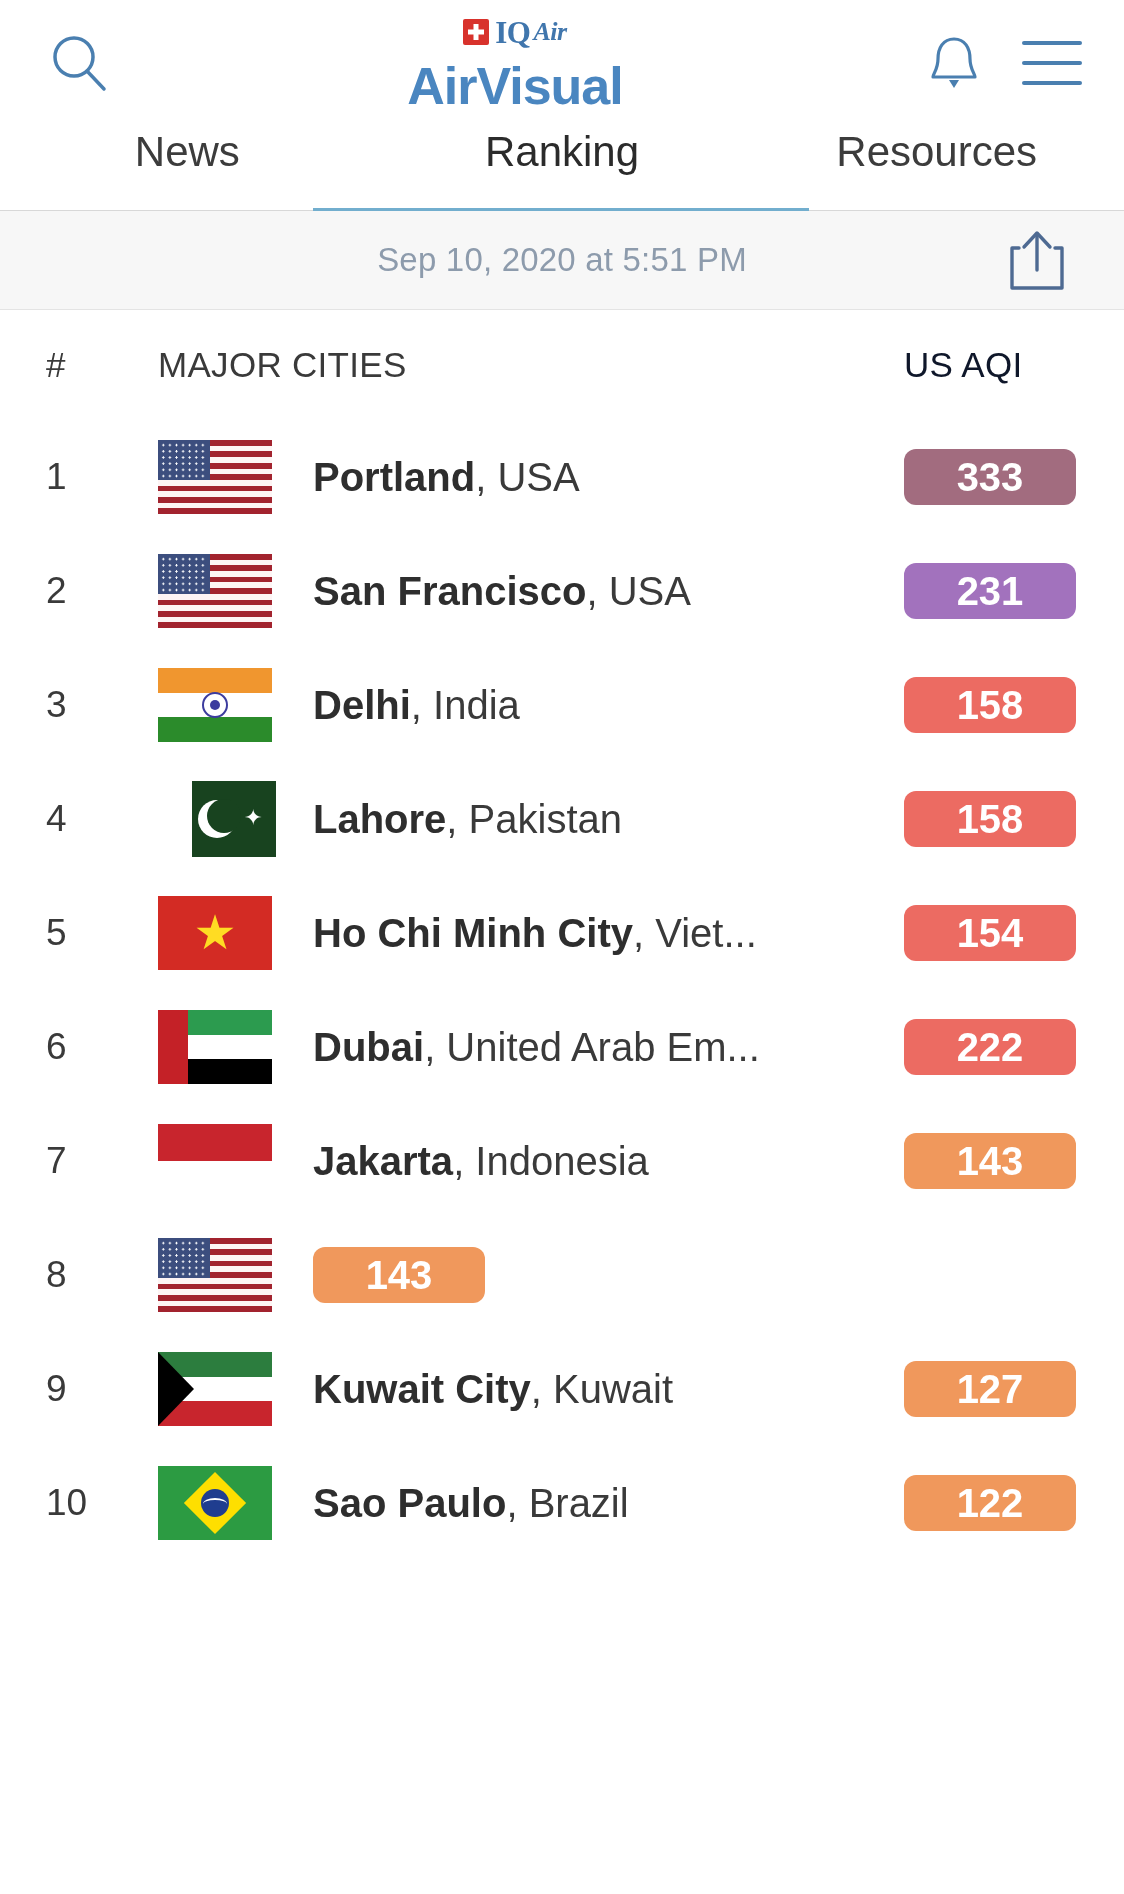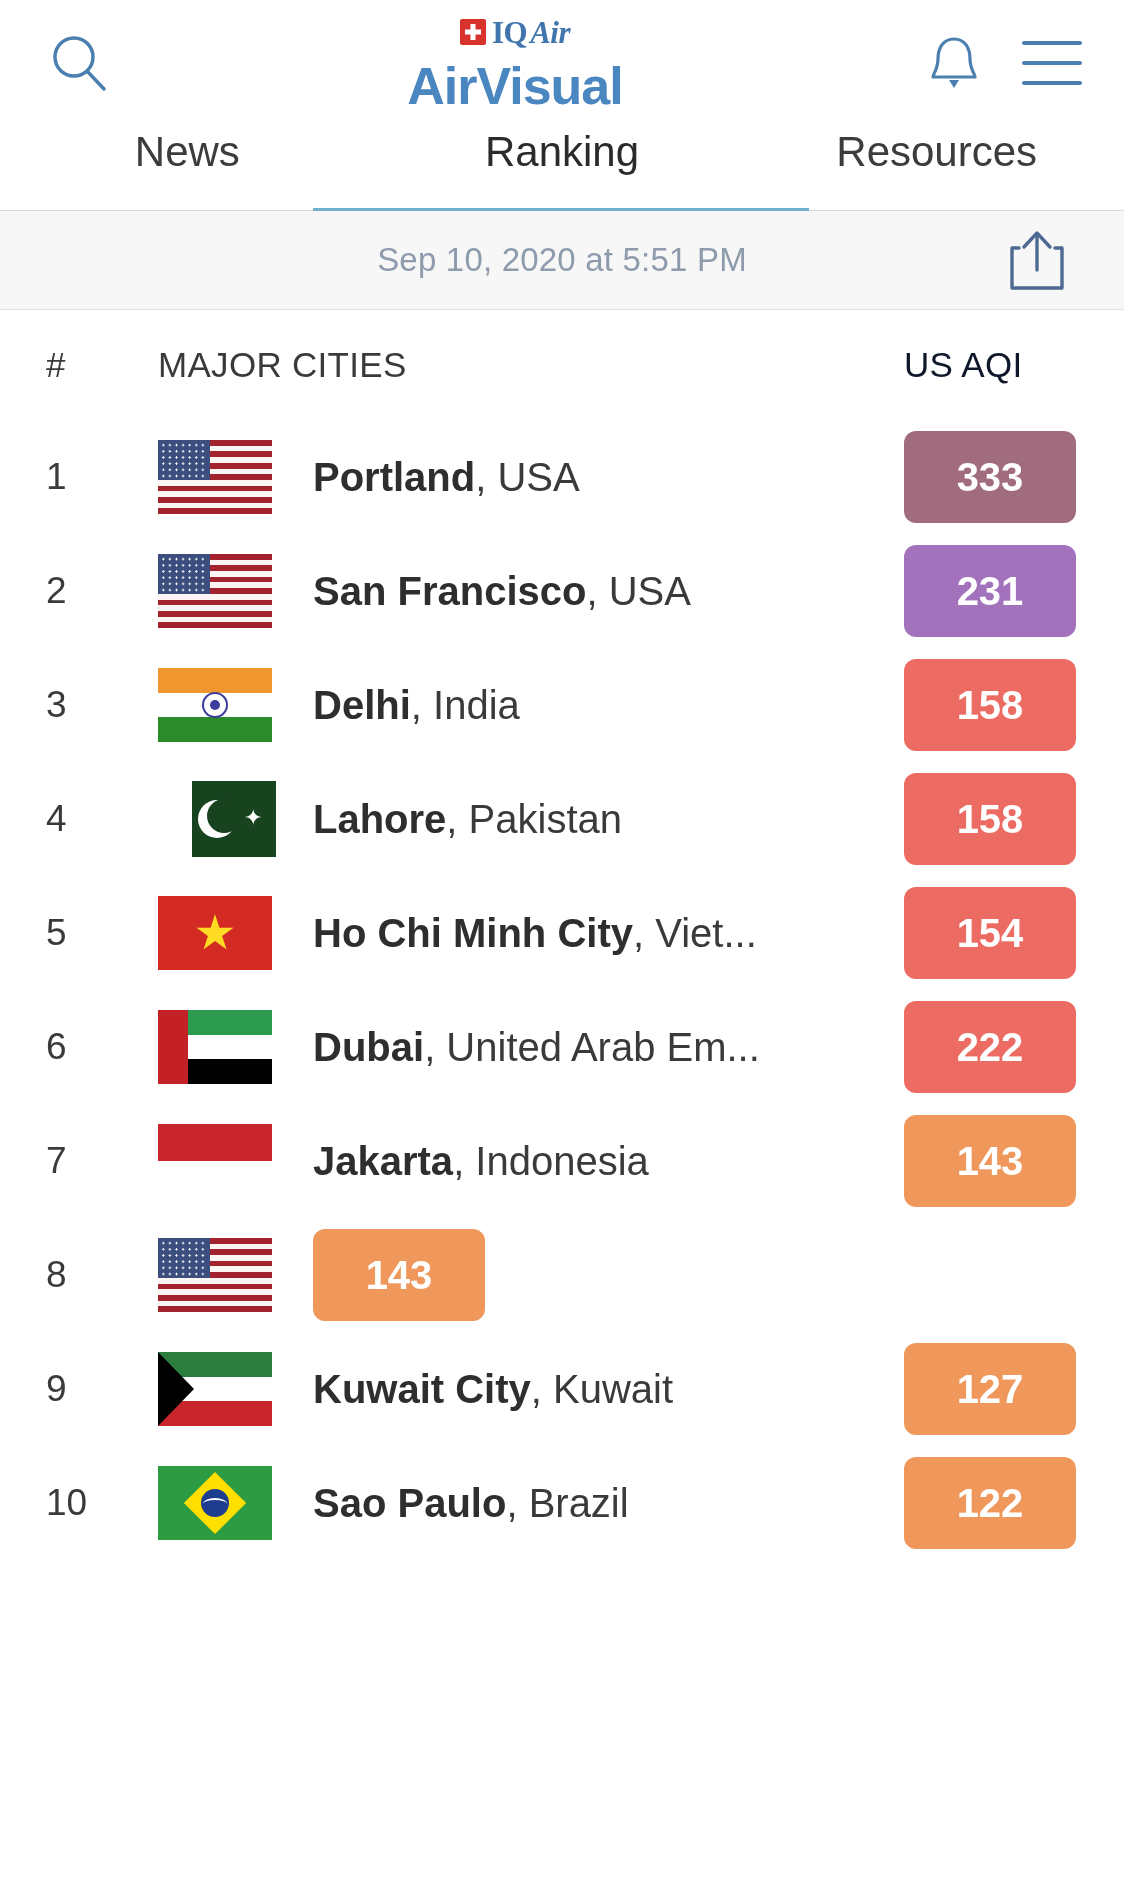--- a/index.html
+++ b/index.html
@@ -46,21 +46,21 @@
     content:"";position:absolute;background:#fff;
   }
   .swiss:before{left:50%;top:5px;width:5px;height:16px;transform:translateX(-50%);}
   .swiss:after{top:50%;left:5px;height:5px;width:16px;transform:translateY(-50%);}
   .iq{
     font-family:"Liberation Serif","DejaVu Serif",serif;
     font-size:31px;font-weight:700;color:#4076ad;letter-spacing:-0.5px;
   }
   .air-it{
     font-family:"Liberation Serif","DejaVu Serif",serif;
-    font-size:31px;font-weight:700;font-style:italic;color:#4076ad;letter-spacing:-0.5px;
+    font-size:26px;font-weight:700;font-style:italic;color:#4076ad;letter-spacing:-0.5px;
     margin-left:-3px;
   }
   .logo-airvisual{
     font-family:"Liberation Sans","DejaVu Sans",sans-serif;
     font-size:52px;
     font-weight:700;
     color:#4a86c0;
     letter-spacing:-1px;
     line-height:1.05;
     margin-top:11px;
@@ -166,21 +166,21 @@
     color:#2e2e2e;
     white-space:nowrap;
     overflow:hidden;
     padding-right:12px;
   }
   .c-city .name{font-weight:700;}
   .c-city .country{font-weight:400;color:#3a3a3a;}
   .c-aqi{width:172px;display:flex;justify-content:flex-end;flex:0 0 auto;}
   .badge{
     min-width:172px;
-    height:92px;
+    height:56px;
     border-radius:12px;
     display:flex;align-items:center;justify-content:center;
     color:#fff;
     font-size:40px;
     font-weight:600;
     box-sizing:border-box;
   }
 
   
   .fl-us{background:#fff;}

